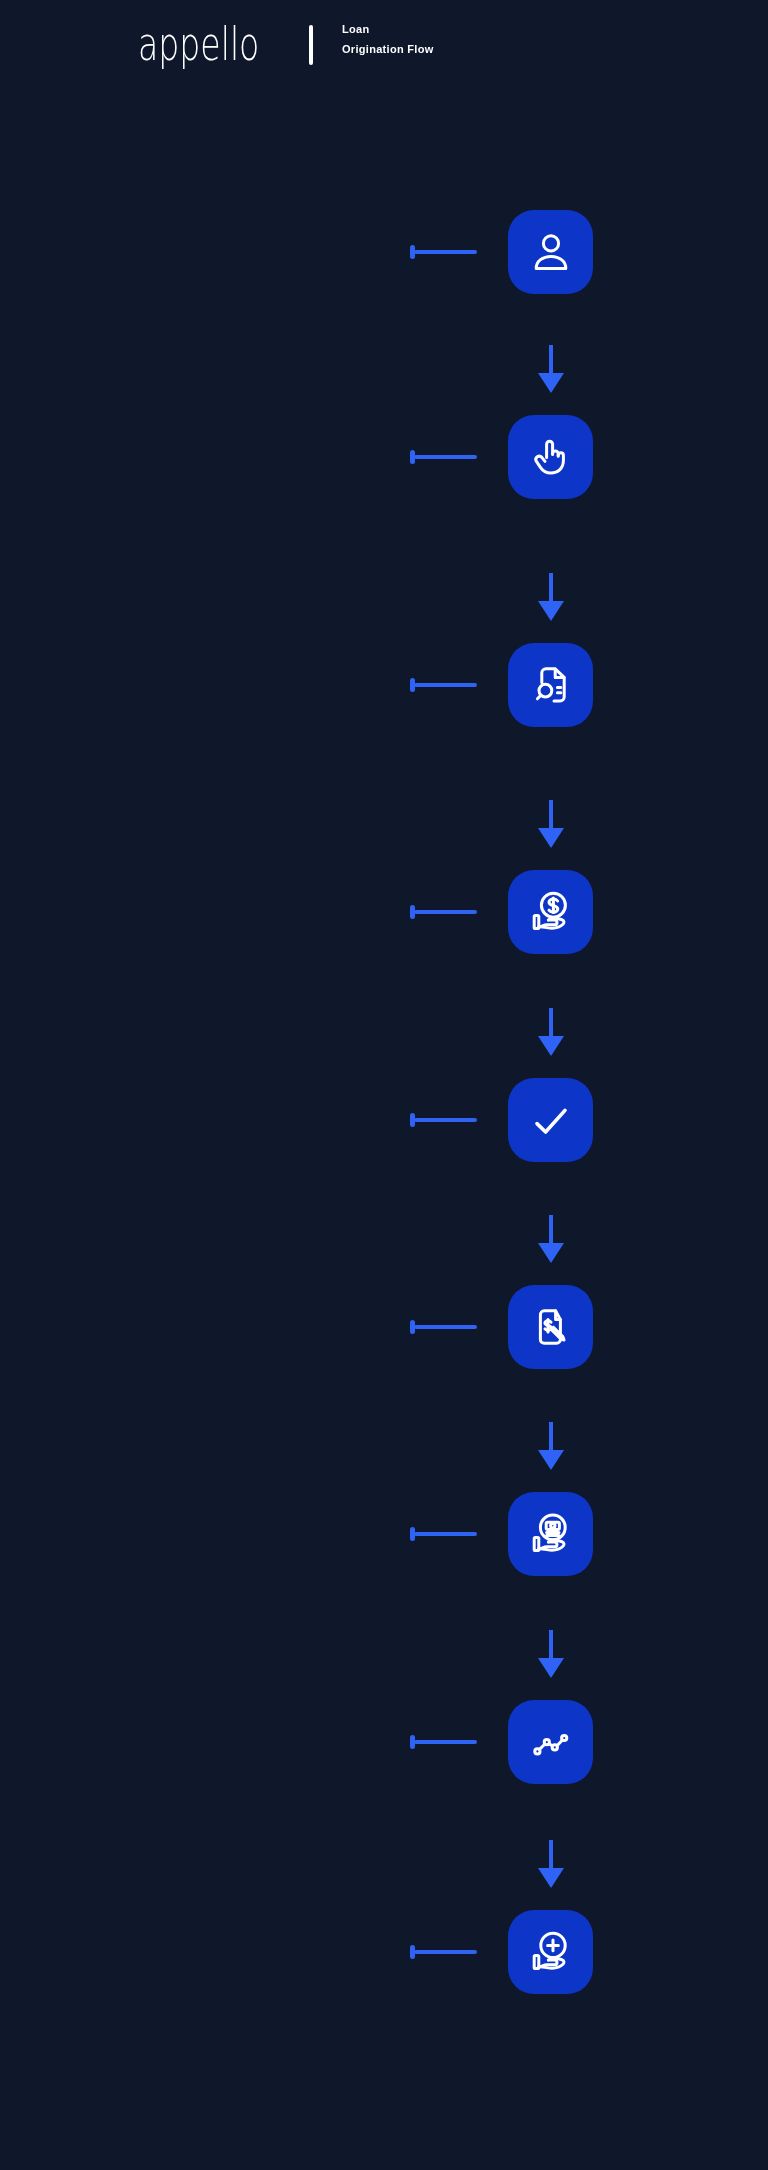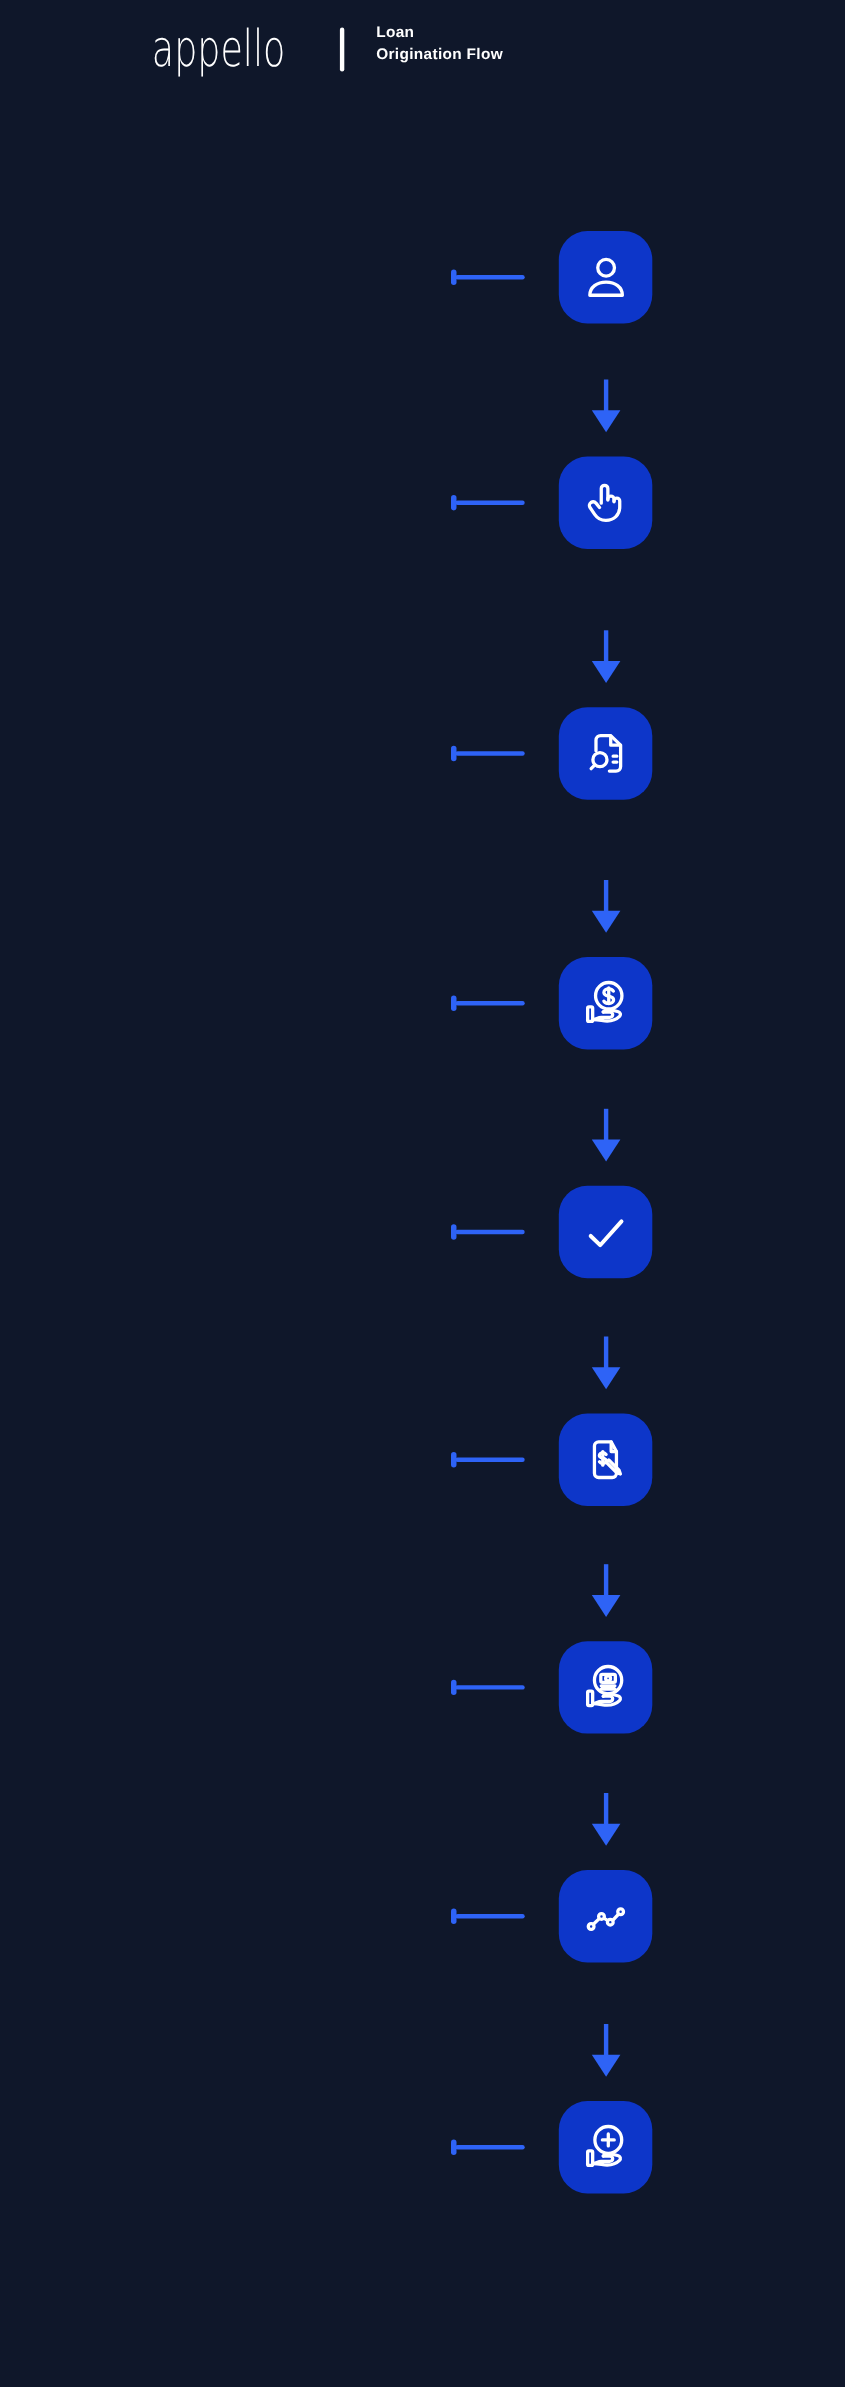--- a/index.html
+++ b/index.html
@@ -3,21 +3,21 @@
 <meta charset="utf-8">
 <style>
   html,body{margin:0;padding:0;background:#000;}
   .page{position:relative;width:768px;height:2170px;background:#000;overflow:hidden;
         font-family:"Liberation Sans",sans-serif;}
   
   .brand{position:absolute;left:138px;top:20px;color:#fff;font-family:"DejaVu Sans",sans-serif;
          font-size:46px;font-weight:300;letter-spacing:0px;transform:scaleX(.72);
          transform-origin:left center;line-height:48px;}
   .divider{position:absolute;left:309px;top:25px;width:4px;height:40px;background:#fff;border-radius:2px;}
-  .title{position:absolute;left:342px;top:19px;color:#fff;font-size:14px;font-weight:bold;
+  .title{position:absolute;left:342px;top:19px;color:#fff;font-size:11px;font-weight:bold;
          line-height:20px;letter-spacing:.3px;}
   
   .tile{position:absolute;left:508px;width:85px;height:84px;border-radius:26px;
         background:var(--tile);display:flex;align-items:center;justify-content:center;}
   .glyph{width:48px;height:48px;color:#fff;display:block;}
   .leader{position:absolute;left:410px;width:67px;height:14px;}
   .leader .tick{position:absolute;left:0;top:0;width:5px;height:14px;border-radius:2.5px;background:var(--accent);}
   .leader .line{position:absolute;left:4px;top:5px;width:63px;height:4px;border-radius:2px;background:var(--accent);}
   .arrow{position:absolute;left:538px;width:26px;height:48px;}
   .arrow .stem{position:absolute;left:11px;top:0;width:4px;height:30px;background:var(--accent);}

